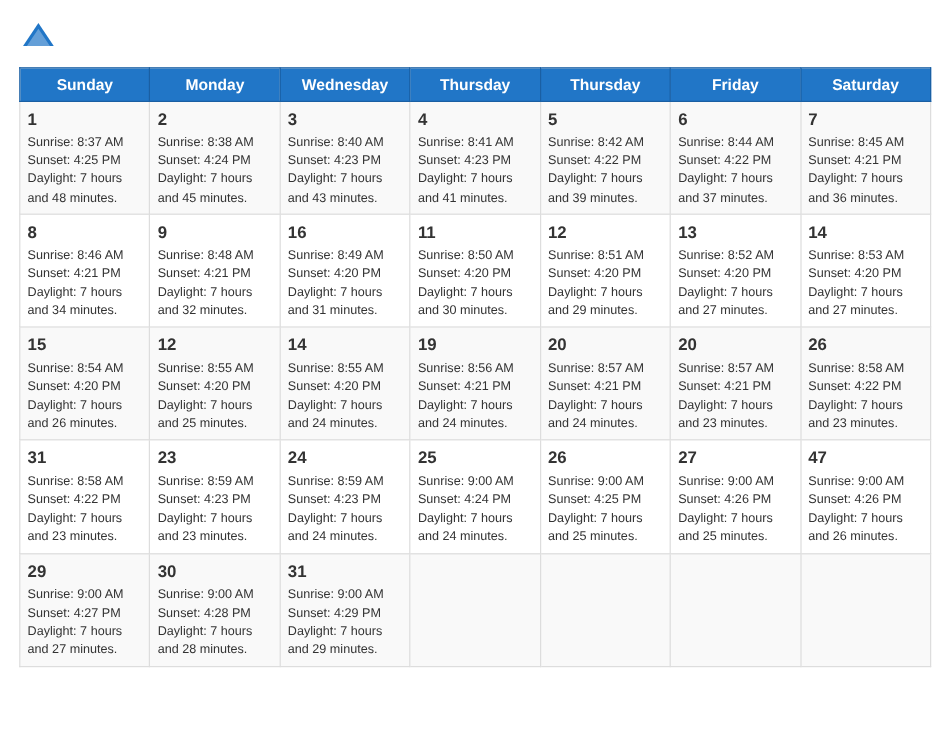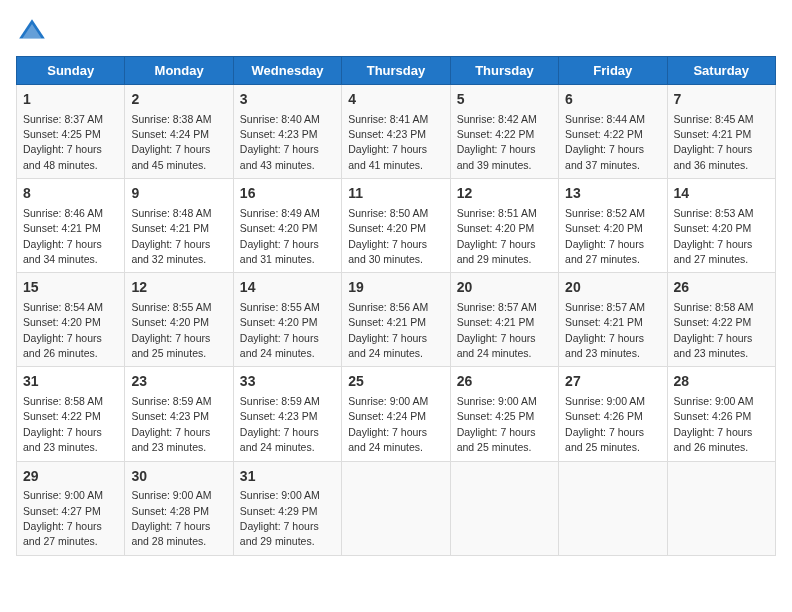--- a/index.html
+++ b/index.html
@@ -213,37 +213,37 @@
       <tr>
         <td>
         <span class="day-num">31</span>
         <span class="day-info">Sunrise: 8:58 AM<br>Sunset: 4:22 PM<br>Daylight: 7 hours and 23 minutes.</span>
       </td>
         <td>
         <span class="day-num">23</span>
         <span class="day-info">Sunrise: 8:59 AM<br>Sunset: 4:23 PM<br>Daylight: 7 hours and 23 minutes.</span>
       </td>
         <td>
-        <span class="day-num">33</span>
+        <span class="day-num">24</span>
         <span class="day-info">Sunrise: 8:59 AM<br>Sunset: 4:23 PM<br>Daylight: 7 hours and 24 minutes.</span>
       </td>
         <td>
         <span class="day-num">25</span>
         <span class="day-info">Sunrise: 9:00 AM<br>Sunset: 4:24 PM<br>Daylight: 7 hours and 24 minutes.</span>
       </td>
         <td>
         <span class="day-num">26</span>
         <span class="day-info">Sunrise: 9:00 AM<br>Sunset: 4:25 PM<br>Daylight: 7 hours and 25 minutes.</span>
       </td>
         <td>
         <span class="day-num">27</span>
         <span class="day-info">Sunrise: 9:00 AM<br>Sunset: 4:26 PM<br>Daylight: 7 hours and 25 minutes.</span>
       </td>
         <td>
-        <span class="day-num">28</span>
+        <span class="day-num">47</span>
         <span class="day-info">Sunrise: 9:00 AM<br>Sunset: 4:26 PM<br>Daylight: 7 hours and 26 minutes.</span>
       </td>
       </tr>
       <tr>
         <td>
         <span class="day-num">29</span>
         <span class="day-info">Sunrise: 9:00 AM<br>Sunset: 4:27 PM<br>Daylight: 7 hours and 27 minutes.</span>
       </td>
         <td>
         <span class="day-num">30</span>

